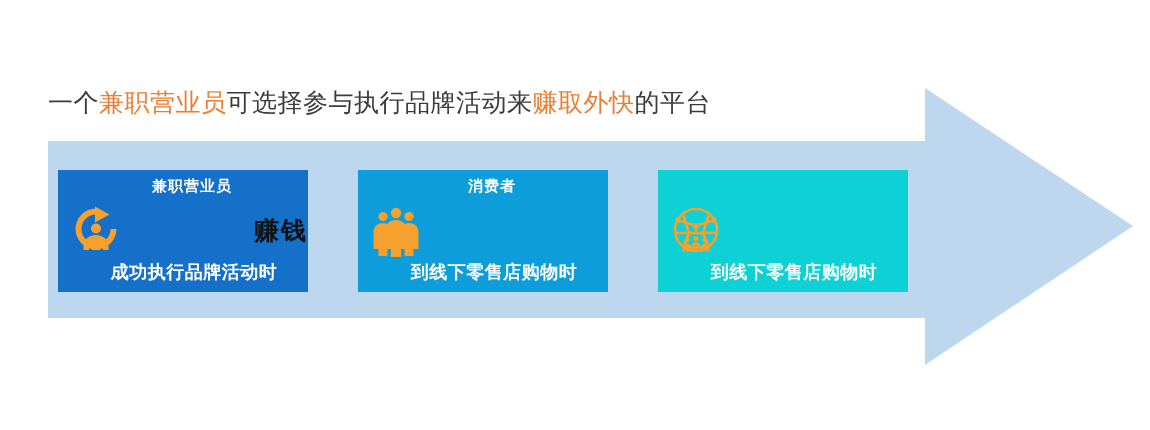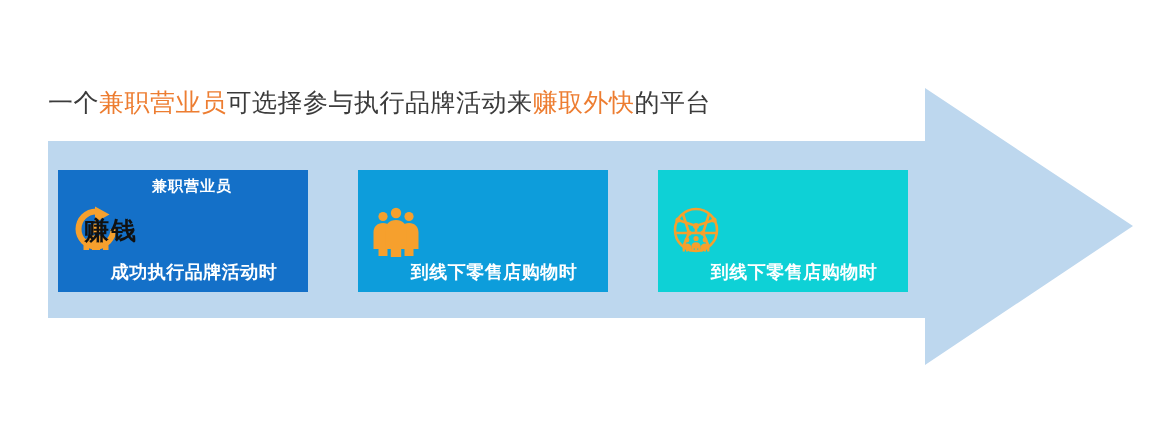--- a/index.html
+++ b/index.html
@@ -72,21 +72,21 @@
     font-size: 15px;
     font-weight: 700;
     letter-spacing: 1px;
     padding-left: 18px;
   }
   .card-main {
     position: absolute;
     left: 0;
     right: 0;
     top: 44px;
-    text-align: left;
+    text-align: right;
     color: #111111;
     font-size: 25px;
     font-weight: 700;
     letter-spacing: 2px;
     padding-left: 26px;
   }
   .card-footer {
     position: absolute;
     left: 0;
     right: 0;
@@ -156,20 +156,21 @@
           <path d="M13 21 c-6 0 -9.5 4 -9.5 9.5 L3.5 47 l5 0 l0 7 l9 0 l0 -7 l5 0 l0 -16.5 C22.5 25 19 21 13 21 Z"></path>
 
           <circle cx="39" cy="14.5" r="4.6"></circle>
           <path d="M39 21 c-6 0 -9.5 4 -9.5 9.5 L29.5 47 l5 0 l0 7 l9 0 l0 -7 l5 0 l0 -16.5 C48.5 25 45 21 39 21 Z"></path>
 
           <circle cx="26" cy="11" r="5.2"></circle>
           <path d="M26 18 c-6.8 0 -10.8 4.4 -10.8 10.4 L15.2 47 l5.6 0 l0 8 l10.4 0 l0 -8 l5.6 0 l0 -18.6 C36.8 22.4 32.8 18 26 18 Z"></path>
         </g>
       </svg>
     </div>
+    <div class="card-header">消费者</div>
     <div class="card-footer">到线下零售店购物时</div>
   </div>
 
   <div class="card" id="card-2" style="background: rgb(14, 209, 214);">
     <div class="card-icon">
       <svg viewBox="0 0 52 56" xmlns="http://www.w3.org/2000/svg">
         <g stroke="#F6A02D" fill="none" stroke-width="2.6">
           <circle cx="26" cy="28" r="21"></circle>
 
           <path d="M8 18 L26 24 L44 18"></path>

